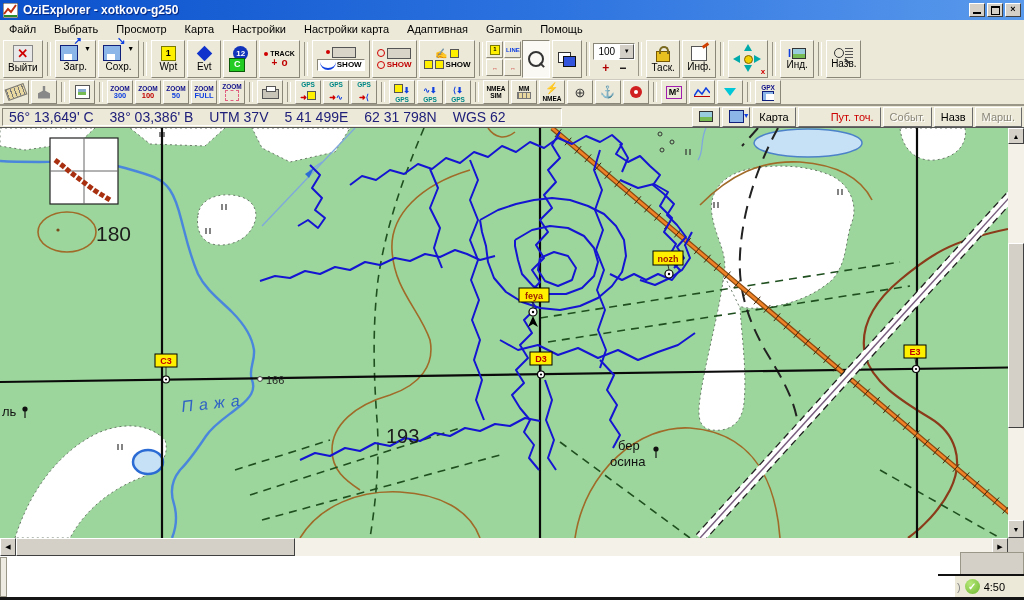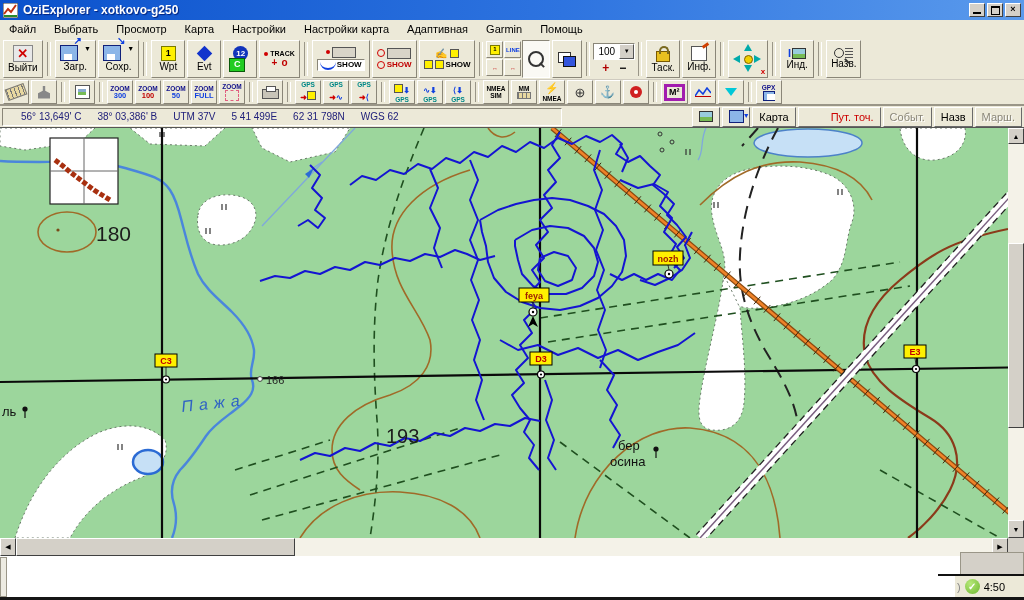--- a/index.html
+++ b/index.html
@@ -84,26 +84,26 @@
   .tools-ic{width:12px;height:13px;background:#888;clip-path:polygon(40% 0,60% 0,60% 40%,100% 60%,100% 100%,0 100%,0 60%,40% 40%);}
   .imgdoc{width:13px;height:12px;background:#fff;border:1px solid #555;display:flex;align-items:center;justify-content:center;}
   .imgdoc span{width:8px;height:6px;background:linear-gradient(180deg,#8ac 50%,#7b5 50%);}
   .printer{width:15px;height:8px;background:#c8c4b8;border:1px solid #555;position:relative;margin-top:4px;}
   .printer::before{content:"";position:absolute;left:3px;top:-4px;width:8px;height:4px;background:#fff;border:1px solid #555;}
   .dottedpink{width:12px;height:9px;border:1px dashed #E06080;}
   .target{font-size:13px;color:#333;line-height:13px;}
   .anchor{font-size:12px;color:#111;line-height:13px;}
   .lifebuoy{width:12px;height:12px;border-radius:50%;background:#D02020;position:relative;}
   .lifebuoy::after{content:"";position:absolute;left:4px;top:4px;width:4px;height:4px;border-radius:50%;background:#fff;}
-  .m2{font-size:9px;font-weight:bold;border:3px solid #a21caf;padding:0 2px;line-height:11px;}
+  .m2{font-size:9px;font-weight:bold;border:1px solid #a21caf;padding:0 2px;line-height:11px;}
   .funnel{width:0;height:0;border-left:6px solid transparent;border-right:6px solid transparent;border-top:8px solid #00C8D8;}
   .squig{width:16px;height:10px;}
   
   .coordbar{position:absolute;top:106px;left:0;width:1024px;height:22px;background:#ECE9D8;display:flex;align-items:center;box-sizing:border-box;padding:0 2px;border-bottom:1px solid #555;}
-  .coordpanel{height:18px;flex:0 0 560px;border:1px solid;border-color:#8a8678 #fff #fff #8a8678;display:flex;align-items:center;font-size:10px;color:#20207A;padding-left:18px;box-sizing:border-box;white-space:nowrap;text-align:center;}
+  .coordpanel{height:18px;flex:0 0 560px;border:1px solid;border-color:#8a8678 #fff #fff #8a8678;display:flex;align-items:center;font-size:14px;color:#20207A;padding-left:6px;box-sizing:border-box;white-space:nowrap;text-align:center;}
   .cseg{margin-right:16px;}
   .coordbtns{margin-left:auto;display:flex;align-items:center;gap:2px;}
   .cbicon{width:26px;height:18px;background:#ECE9D8;border:1px solid;border-color:#fff #6a6a6a #6a6a6a #fff;display:flex;align-items:center;justify-content:center;}
   .cbtxt{height:18px;background:#ECE9D8;border:1px solid;border-color:#fff #6a6a6a #6a6a6a #fff;font-size:11px;padding:0 6px;display:flex;align-items:center;color:#000;}
   .cbtxt.active{color:#CC0000;padding-left:32px;}
   .cbtxt.disabled{color:#8a8678;text-shadow:1px 1px 0 #fff;}
   .diskdown{position:relative;width:13px;height:11px;background:#8CB6E8;border:1px solid #10207a;}
   .diskdown::after{content:"▼";position:absolute;right:-7px;top:1px;font-size:7px;color:#1040E0;}
   
   .maparea{position:absolute;top:128px;left:0;width:1008px;height:410px;background:#9CD69C;cursor:crosshair;}

